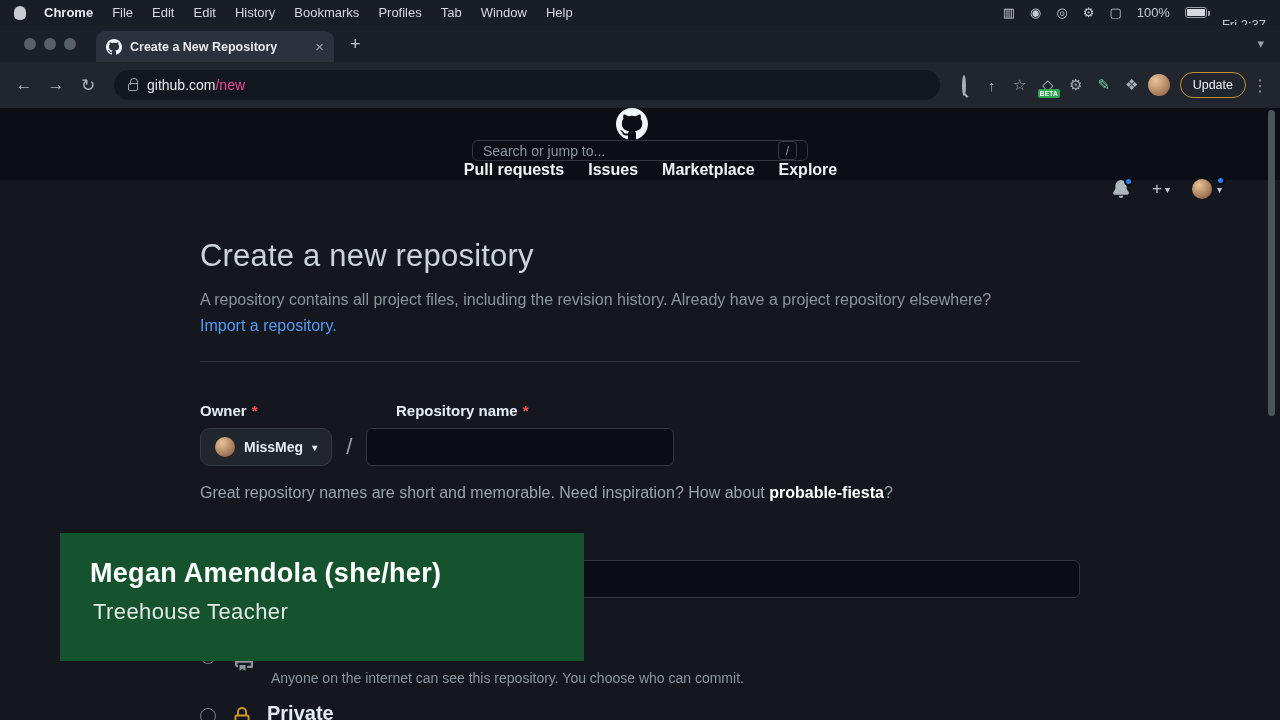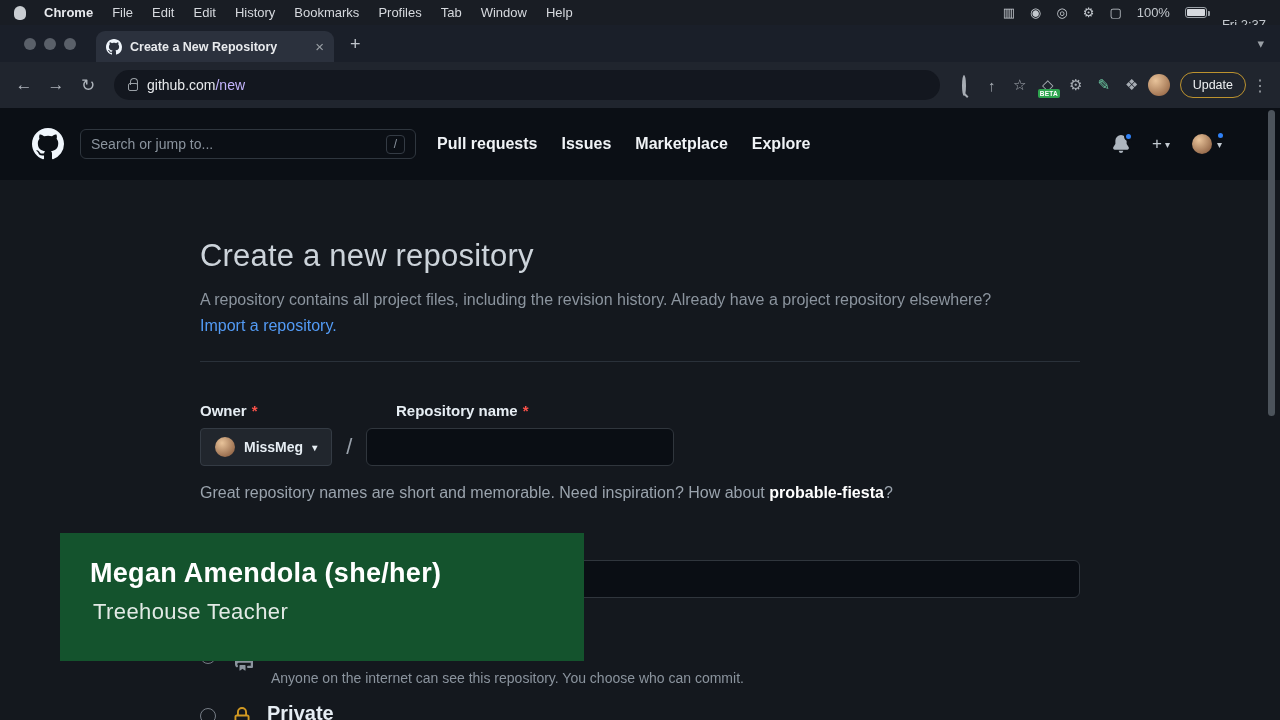--- a/index.html
+++ b/index.html
@@ -45,38 +45,38 @@
     background:#20252e; display:flex; align-items:center; padding:0 10px; gap:4px;
   }
   .nav-glyph { width:28px; text-align:center; color:#aeb4bb; font-size:17px; }
   .omnibox {
     flex:1; height:30px; background:#13171f; border-radius:15px;
     display:flex; align-items:center; padding:0 14px; gap:9px; margin:0 8px;
   }
   .lock { width:10px; height:8px; border:1.5px solid #9aa0a6; border-radius:2px; position:relative; margin-top:4px; }
   .lock::before { content:""; position:absolute; width:6px; height:6px; border:1.5px solid #9aa0a6; border-bottom:none; border-radius:4px 4px 0 0; top:-6px; left:0.5px; }
   .url { font-size:14px; color:#e8eaed; }
-  .url .path { color:#c4b5fd; }
+  .url .path { color:#ec4899; }
   .tool-icon { width:24px; text-align:center; color:#a7adb4; font-size:15px; position:relative; }
   .magnifier { width:9px; height:9px; border:2px solid #a7adb4; border-radius:50%; position:relative; margin:0 auto; }
   .magnifier::after { content:""; position:absolute; width:2px; height:5px; background:#a7adb4; transform:rotate(-45deg); right:-3px; bottom:-4px; }
   .beta-badge {
     position:absolute; bottom:-4px; left:2px; background:#2da44e; color:#fff;
     font-size:6.5px; font-weight:bold; padding:1px 2px; border-radius:2px; letter-spacing:.3px;
   }
   .avatar-sm { width:22px; height:22px; border-radius:50%; background:radial-gradient(circle at 35% 30%, #e8c39a, #8a5a3a); }
   .update-btn {
     height:26px; border:1px solid rgba(240,183,47,.75); color:#eef0f2; border-radius:13px;
     padding:0 12px; font-size:12.5px; display:flex; align-items:center; margin-left:6px; background:transparent;
   }
   .kebab { color:#9aa0a6; font-size:16px; width:20px; text-align:center; }
 
   
   .page { position:absolute; top:108px; left:0; right:0; bottom:0; background:#14181e; }
-  .gh-header { height:72px; background:#0b0f15; display:flex; align-items:center; padding:16px 32px; }
+  .gh-header { height:72px; background:#0b0f15; display:flex; align-items:center; padding:0 32px;flex-direction:column; }
   .gh-logo { margin-right:16px; display:flex; }
   .gh-search {
     width:336px; height:30px; border:1px solid #2f363e; border-radius:6px;
     background:#0b0f15; display:flex; align-items:center; padding:0 10px;
   }
   .gh-search input { flex:1; background:transparent; border:none; outline:none; color:#c9d1d9; font-size:14px; font-family:"Liberation Sans",sans-serif; }
   .gh-search input::placeholder { color:#8b949e; }
   .slash-key { width:19px; height:19px; border:1px solid #343b44; border-radius:4px; font-size:12px; display:flex; align-items:center; justify-content:center; color:#8b949e; }
   .gh-nav { display:flex; gap:24px; margin-left:21px; font-weight:bold; font-size:16px; color:#f0f3f6; }
   .gh-nav span { cursor:default; }
@@ -91,21 +91,21 @@
   .page-title { font-size:31px; font-weight:400; color:#ccd3da; letter-spacing:.2px; }
   .intro { margin-top:13px; font-size:16px; line-height:26px; color:#8b949e; max-width:824px; }
   .import-link { color:#539bf5; }
   .divider { margin-top:22px; border-top:1px solid #2a313a; }
 
   .form-labels { margin-top:40px; display:flex; font-size:15px; font-weight:bold; color:#e6edf3; }
   .owner-col { width:196px; }
   .req { color:#f85149; margin-left:5px; }
   .form-row { margin-top:9px; display:flex; align-items:center; }
   .owner-btn {
-    height:38px; background:#21262d; border:1px solid #343b44; border-radius:4px;
+    height:38px; background:#21262d; border:1px solid #343b44; border-radius:10px;
     display:flex; align-items:center; gap:9px; padding:0 14px;
     color:#e6edf3; font-weight:bold; font-size:14px; font-family:"Liberation Sans",sans-serif;
   }
   .owner-btn .caret { color:#e6edf3; }
   .slash-sep { font-size:22px; color:#99a1ab; margin:0 14px; }
   .text-input {
     height:38px; background:#0a0e14; border:1px solid #30363d; border-radius:6px;
     color:#c9d1d9; padding:0 10px; font-size:14px; outline:none; font-family:"Liberation Sans",sans-serif;
   }
   .repo-input { width:308px; }

